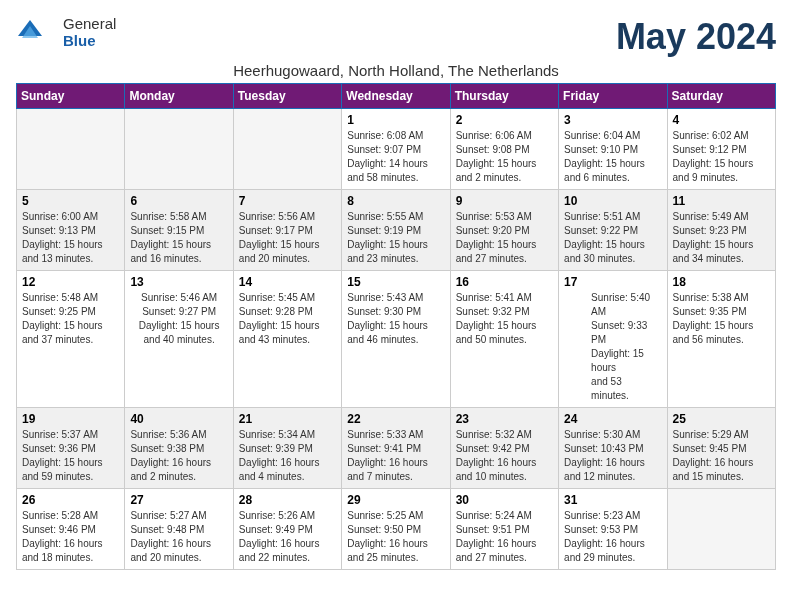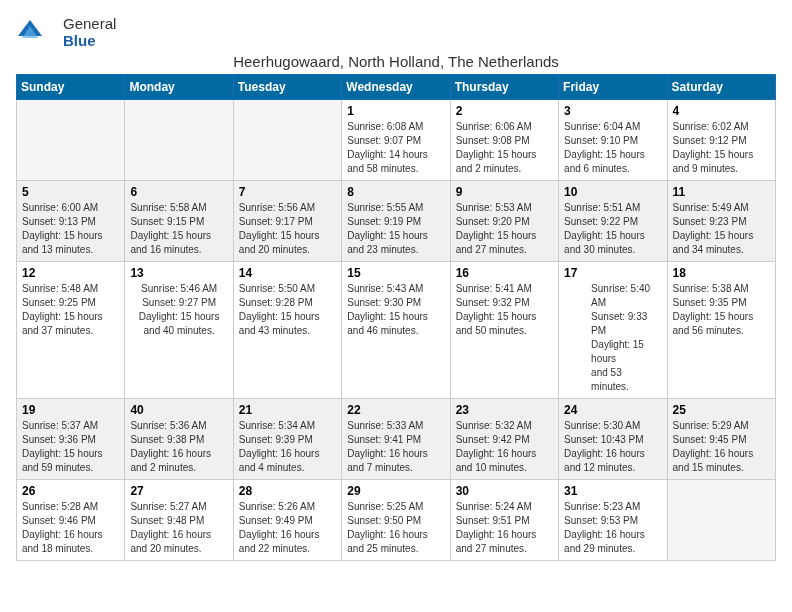--- a/index.html
+++ b/index.html
@@ -52,21 +52,21 @@
       color: #333;
       margin-bottom: 4px;
       font-weight: normal;
     }
     .calendar {
       width: 100%;
       border-collapse: collapse;
       font-size: 11px;
     }
     .calendar th {
-      background: #0369a1;
+      background: #701a75;
       color: #fff;
       padding: 5px 4px;
       text-align: left;
       font-size: 12px;
       font-weight: bold;
       border: 1px solid #1a6cb7;
     }
     .calendar td {
       border: 1px solid #ccc;
       vertical-align: top;
@@ -103,20 +103,21 @@
   <div class="logo">
     <svg class="logo-icon" viewBox="0 0 28 28">
       <polygon points="14,4 26,20 2,20" fill="#1a6cb7"></polygon>
       <polygon points="14,10 22,22 6,22" fill="#5aaee8" opacity="0.7"></polygon>
     </svg>
     <div class="logo-text">
       <span class="logo-general">General</span>
       <span class="logo-blue">Blue</span>
     </div>
   </div>
+  <div class="month-title">May 2024</div>
 </div>
 
 <div class="subtitle">Heerhugowaard, North Holland, The Netherlands</div>
 
 <table class="calendar">
   <thead>
     <tr>
     <th>Sunday</th>
         <th>Monday</th>
         <th>Tuesday</th>
@@ -221,21 +222,21 @@
         </td>
         <td>
           <div class="day-number">13</div>
           <div class="day-info" style="white-space: pre-line; text-align: center;">Sunrise: 5:46 AM
 Sunset: 9:27 PM
 Daylight: 15 hours
 and 40 minutes.</div>
         </td>
         <td>
           <div class="day-number">14</div>
-          <div class="day-info" style="white-space: pre-line;">Sunrise: 5:50 AM
+          <div class="day-info" style="white-space: pre-line;">Sunrise: 5:45 AM
 Sunset: 9:28 PM
 Daylight: 15 hours
 and 43 minutes.</div>
         </td>
         <td>
           <div class="day-number">15</div>
           <div class="day-info" style="white-space: pre-line;">Sunrise: 5:43 AM
 Sunset: 9:30 PM
 Daylight: 15 hours
 and 46 minutes.</div>

